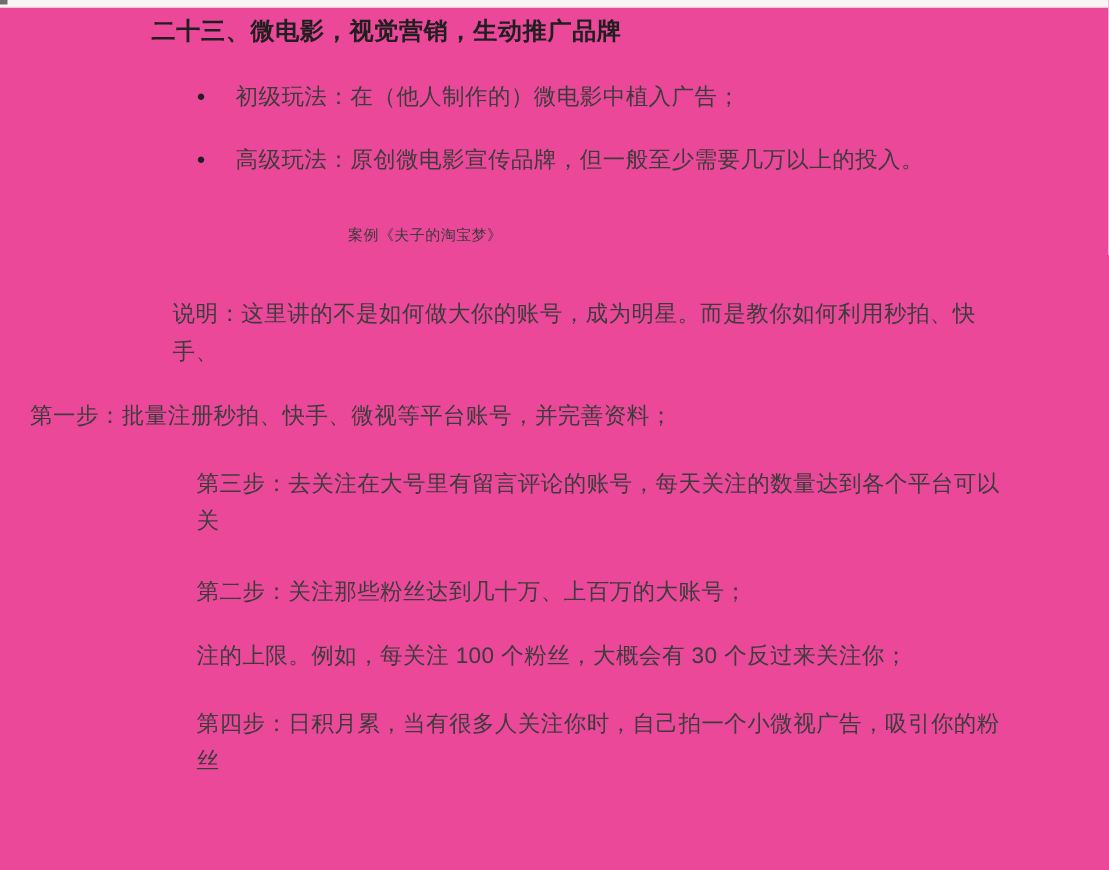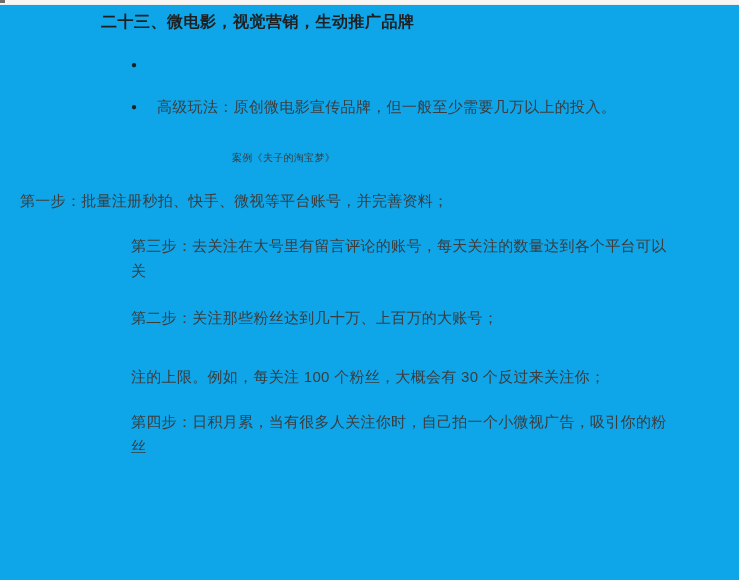--- a/index.html
+++ b/index.html
@@ -4,21 +4,21 @@
 <style>
   html, body {
     margin: 0;
     padding: 0;
     background: #ffffff;
   }
   .page {
     position: relative;
     width: 739px;
     height: 580px;
-    background: #0ea5e9;
+    background: #ec4899;
     overflow: hidden;
     font-family: "Liberation Sans", "DejaVu Sans", sans-serif;
     color: #3c3c3c;
   }
   .top-strip {
     position: relative;
     height: 4px;
     background: #f7f6f4;
     border-bottom: 1px solid #efeeec;
   }
@@ -67,46 +67,51 @@
     white-space: nowrap;
     letter-spacing: 0.3px;
   }
   .para { margin-left: 115px; }
   .para.intro  { margin-top: 27px; }
   .para.intro2 { margin-top: 10px; }
   .step { margin-left: 131px; }
   .step.s1 { margin-top: 18px; margin-left: 20px; }
   .step.s2 { margin-top: 22px; }
   .step.s3 { margin-top: 20px; }
-  .step.s4 { margin-top: 34px; }
+  .step.s4 { margin-top: 18px; }
   .step.s5 { margin-top: 20px; }
 </style>
 </head>
 <body>
 
 <div class="page">
 
   <div class="top-strip">
     <span class="corner-mark"></span>
   </div>
 
   <div class="heading h23">二十三、微电影，视觉营销，生动推广品牌</div>
 
   <div class="bullet-row b1">
     <span class="dot">●</span>
+    <span class="line">初级玩法：在（他人制作的）微电影中植入广告；</span>
   </div>
 
   <div class="bullet-row b2">
     <span class="dot">●</span>
     <span class="line">高级玩法：原创微电影宣传品牌，但一般至少需要几万以上的投入。</span>
   </div>
 
   <div class="case-line">案例《夫子的淘宝梦》</div>
 
 
+  <div class="para intro">
+    <div class="line">说明：这里讲的不是如何做大你的账号，成为明星。而是教你如何利用秒拍、快</div>
+    <div class="line">手、</div>
+  </div>
 
 
   <div class="para step s1">
     <div class="line">第一步：批量注册秒拍、快手、微视等平台账号，并完善资料；</div>
   </div>
 
   <div class="para step s3">
     <div class="line">第三步：去关注在大号里有留言评论的账号，每天关注的数量达到各个平台可以</div>
     <div class="line">关</div>
   </div>

